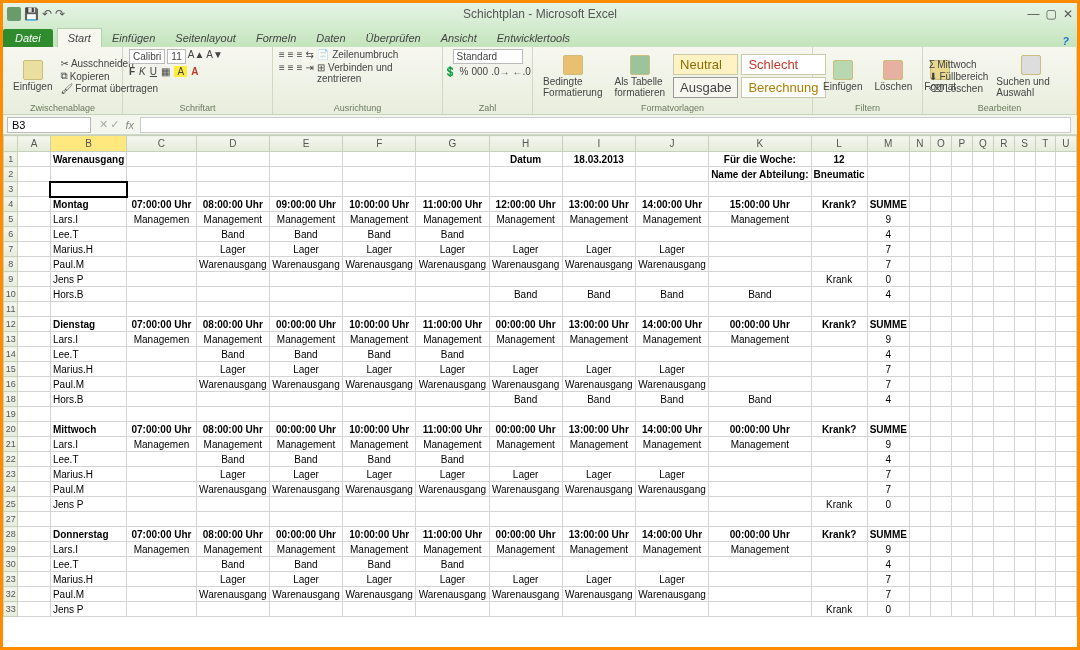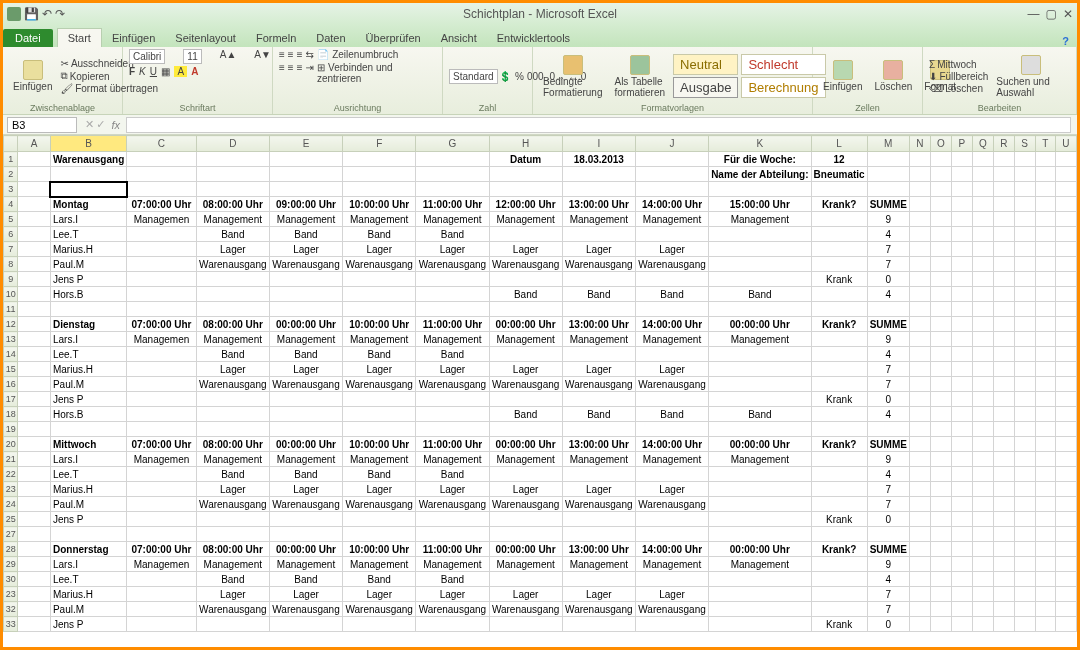--- a/index.html
+++ b/index.html
@@ -1,42 +1,42 @@
 <!DOCTYPE html>
 <html><head>
 <meta charset="utf-8">
 <style>
 * { margin:0; padding:0; box-sizing:border-box; font-family:"Segoe UI",Tahoma,sans-serif; }
 body { background:#fff; font-size:11px; overflow:hidden; width:1080px; height:650px; border:3px solid #ff8c00; position:relative;}
 .titlebar { background:linear-gradient(#e6f3e6,#d4ecd0); height:22px; display:flex; align-items:center; justify-content:center; position:relative; font-size:12px; color:#555;}
 .titlebar .left-icons{position:absolute;left:4px;display:flex;gap:3px;}
 .titlebar .right-icons{position:absolute;right:4px;display:flex;gap:6px;}
 .icon-sq{width:14px;height:14px;background:#6b9b6b;border-radius:2px;display:inline-block;}
-.tabs { background:linear-gradient(#d4ecd0,#c3e4bc); height:22px; display:flex; align-items:flex-end; padding-left:0;}
+.tabs { background:linear-gradient(#d4ecd0,#c3e4bc); height:22px; display:flex; align-items:flex-end; padding-left:0;font-style:italic;}
 .file-tab{background:#2e8b2e;color:#fff;padding:3px 12px;font-size:11px;border-radius:2px 2px 0 0;margin-right:4px;}
 .tab{padding:3px 10px;font-size:11px;color:#444;cursor:pointer;}
 .tab.active{background:#f7f7f0;border:1px solid #b8cfb0;border-bottom:none;}
 .help-icon{margin-left:auto;margin-right:8px;color:#2a6fd6;font-weight:bold;}
 .ribbon{background:linear-gradient(#f7f7f0,#e8eedd);height:68px;display:flex;border-bottom:1px solid #c7d4b9;font-size:10px;color:#444;}
 .rgroup{border-right:1px solid #cfd9c2;padding:2px 6px 0 6px;display:flex;flex-direction:column;justify-content:space-between;}
 .rgroup .body{display:flex;gap:4px;align-items:center;flex:1;}
 .rgroup .label{text-align:center;font-size:9px;color:#6a7a5e;padding-bottom:1px;}
 .bigbtn{display:flex;flex-direction:column;align-items:center;gap:1px;padding:2px 4px;}
 .bigbtn .glyph{width:20px;height:20px;background:#eadf9e;border:1px solid #c9be7b;border-radius:2px;}
 .mini{display:flex;flex-direction:column;gap:1px;}
 .mini div{display:flex;align-items:center;gap:2px;white-space:nowrap;}
 .sel{border:1px solid #bbb;background:#fff;padding:1px 3px;font-size:10px;}
 .fmt-cells{display:grid;grid-template-columns:auto auto;gap:2px 3px;}
 .fmt-cell{border:1px solid #c9c9a8;padding:2px 6px;font-size:13px;background:#fff;}
 .fmt-cell.neutral{background:#fff3c4;color:#8a6d00;}
 .fmt-cell.bad{background:#fff;color:#c0392b;}
 .fmt-cell.out{background:#f7f7f0;border:1px solid #999;text-align:center;}
 .fmt-cell.calc{background:#fff;color:#b07d00;}
 .namebox-row{height:20px;display:flex;align-items:center;border-bottom:1px solid #d0d7c5;background:#f3f6ee;}
-.namebox{width:70px;border:1px solid #bbb;background:#fff;margin:0 4px;padding:1px 4px;font-size:11px;}
+.namebox{width:84px;border:1px solid #bbb;background:#fff;margin:0 4px;padding:1px 4px;font-size:11px;}
 .fx{color:#888;font-style:italic;margin:0 6px;}
 .formula-bar{flex:1;border:1px solid #ccc;background:#fff;height:16px;margin-right:6px;}
 .sheet-wrap{height:515px;overflow:auto;position:relative;background:#fff;}
 table.sheet{border-collapse:collapse;table-layout:fixed;}
 .colhdr th{background:linear-gradient(#f3f6ee,#e5ecda);border:1px solid #c7d0ba;font-weight:normal;color:#555;font-size:10px;height:16px;}
 .colhdr th.sel{background:#ffe97f;}
 .rowhdr{background:linear-gradient(#f3f6ee,#e5ecda);border:1px solid #c7d0ba;text-align:center;font-size:9px;color:#555;width:18px;}
 td.cell{border:1px solid #d4d4d4;height:15px;font-size:10px;padding:0 2px;white-space:nowrap;overflow:hidden;text-align:center;background:#fff;}
 td.cell.left{text-align:left;}
 td.cell.sel{outline:2px solid #000;outline-offset:-1px;background:#fff;}
@@ -84,21 +84,21 @@
       <div class="mini">
         <div>✂ <span>Ausschneiden</span></div>
         <div>⧉ <span>Kopieren</span></div>
         <div>🖌 <span>Format übertragen</span></div>
       </div>
     </div>
     <div class="label">Zwischenablage</div>
   </div>
   <div class="rgroup" style="width:150px">
     <div class="body" style="flex-direction:column;align-items:flex-start;gap:2px">
-      <div style="display:flex;gap:18px">
+      <div style="display:flex;gap:2px">
           <span class="sel">Calibri</span>
           <span class="sel">11</span>
           <span>A▲</span>
           <span>A▼</span>
         </div>
       <div style="display:flex;gap:4px">
           <b>F</b>
           <i>K</i>
           <u>U</u> 
           <span>▦</span> 
@@ -121,21 +121,21 @@
           <span>≡</span>
           <span>≡</span>
           <span>≡</span>
           <span>⇥</span> 
           <span>⊞ <span>Verbinden und zentrieren</span></span>
         </div>
     </div>
     <div class="label">Ausrichtung</div>
   </div>
   <div class="rgroup" style="width:90px">
-    <div class="body" style="gap:2px">
+    <div class="body" style="flex-direction:column;gap:2px">
       <span class="sel" style="width:70px">Standard</span>
       <div style="display:flex;gap:3px">
           <span>💲</span>
           <span>%</span>
           <span>000</span>
           <span>.0→</span>
           <span>←.0</span>
         </div>
     </div>
     <div class="label">Zahl</div>
@@ -167,21 +167,21 @@
         </div>
       <div class="bigbtn">
           <div class="glyph" style="background:#e8b0a0"></div>
           <span>Löschen</span>
         </div>
       <div class="bigbtn">
           <div class="glyph" style="background:#e8d890"></div>
           <span>Format</span>
         </div>
     </div>
-    <div class="label">Zellen</div>
+    <div class="label">Filtern</div>
   </div>
   <div class="rgroup" style="flex:1">
     <div class="body">
       <div class="mini">
         <div>Σ <span>Mittwoch</span></div>
         <div>⬇ <span>Füllbereich</span></div>
         <div>⌫ <span>Löschen</span></div>
       </div>
       <div class="bigbtn">
           <div class="glyph" style="background:#ddd"></div>
@@ -605,44 +605,20 @@
           <td class="cell "></td>
           <td class="cell "></td>
           <td class="cell "></td>
           <td class="cell "></td>
           <td class="cell "></td>
           <td class="cell "></td>
           <td class="cell "></td>
           <td class="cell "></td>
         </tr>
         <tr>
-          <td class="rowhdr">17</td>
-          <td class="cell "></td>
-          <td class="cell left">Jens P</td>
-          <td class="cell "></td>
-          <td class="cell "></td>
-          <td class="cell "></td>
-          <td class="cell "></td>
-          <td class="cell "></td>
-          <td class="cell "></td>
-          <td class="cell "></td>
-          <td class="cell "></td>
-          <td class="cell "></td>
-          <td class="cell ">Krank</td>
-          <td class="cell ">0</td>
-          <td class="cell "></td>
-          <td class="cell "></td>
-          <td class="cell "></td>
-          <td class="cell "></td>
-          <td class="cell "></td>
-          <td class="cell "></td>
-          <td class="cell "></td>
-          <td class="cell "></td>
-        </tr>
-        <tr>
           <td class="rowhdr">18</td>
           <td class="cell "></td>
           <td class="cell left">Hors.B</td>
           <td class="cell "></td>
           <td class="cell "></td>
           <td class="cell "></td>
           <td class="cell "></td>
           <td class="cell "></td>
           <td class="cell ">Band</td>
           <td class="cell ">Band</td>

